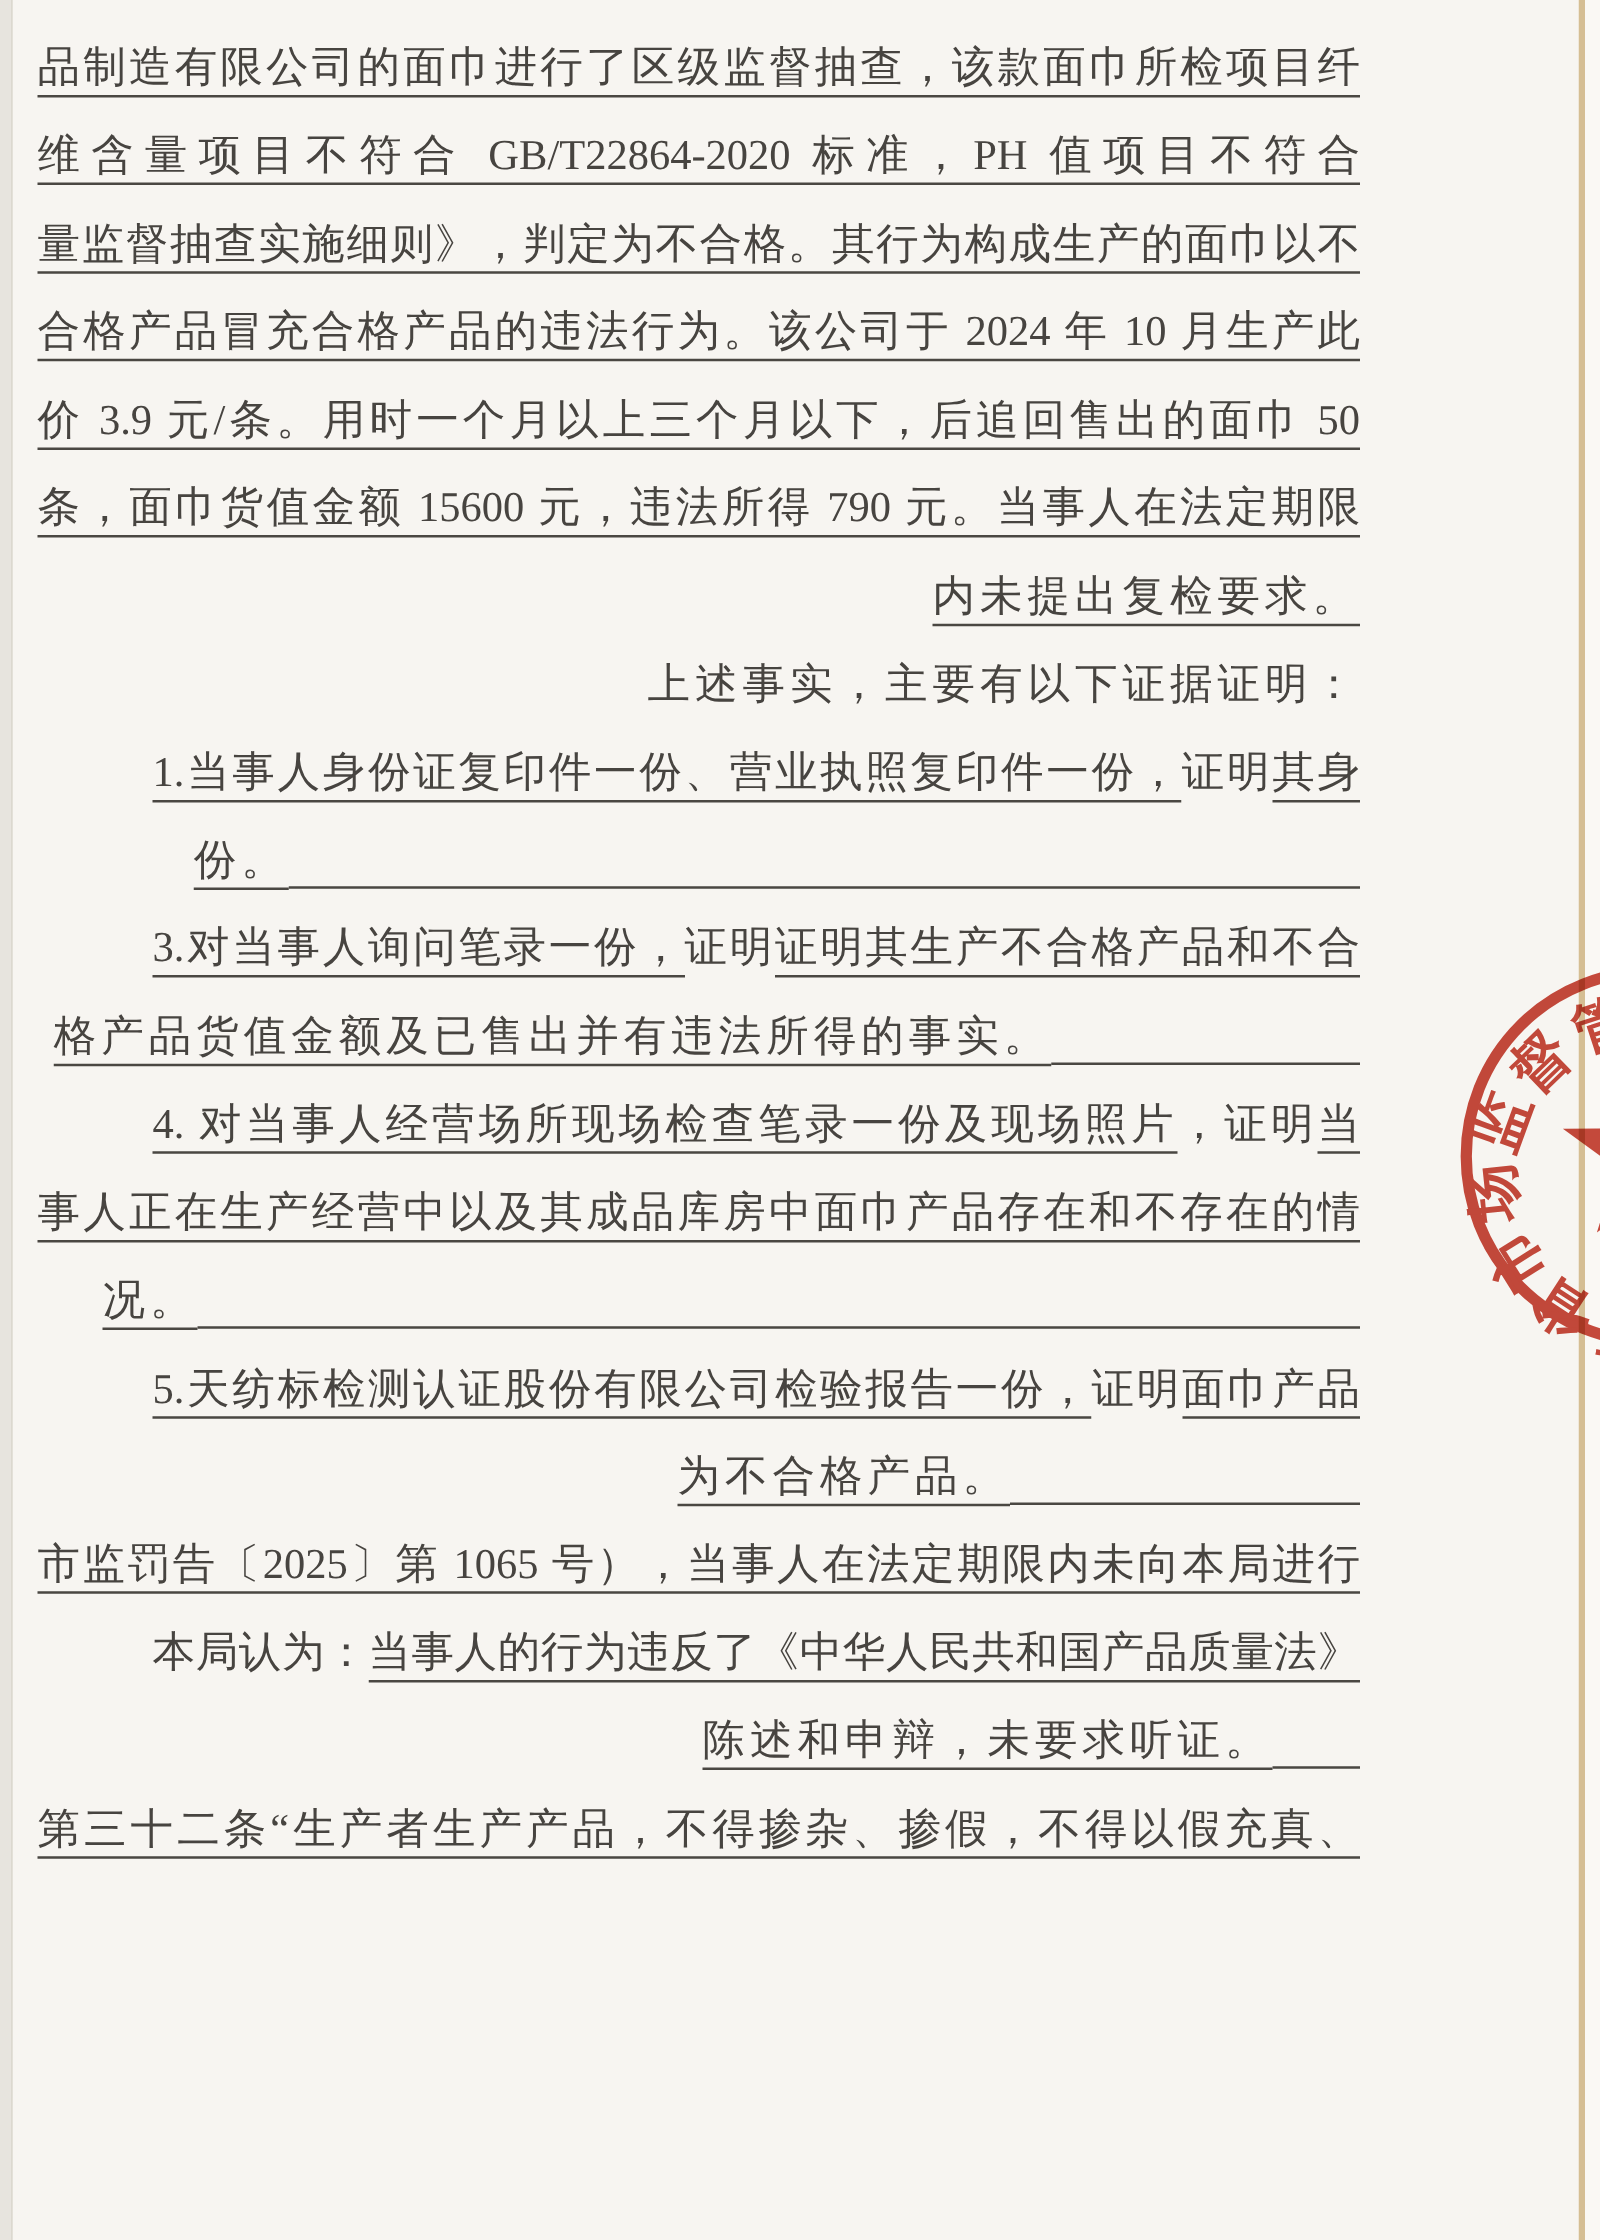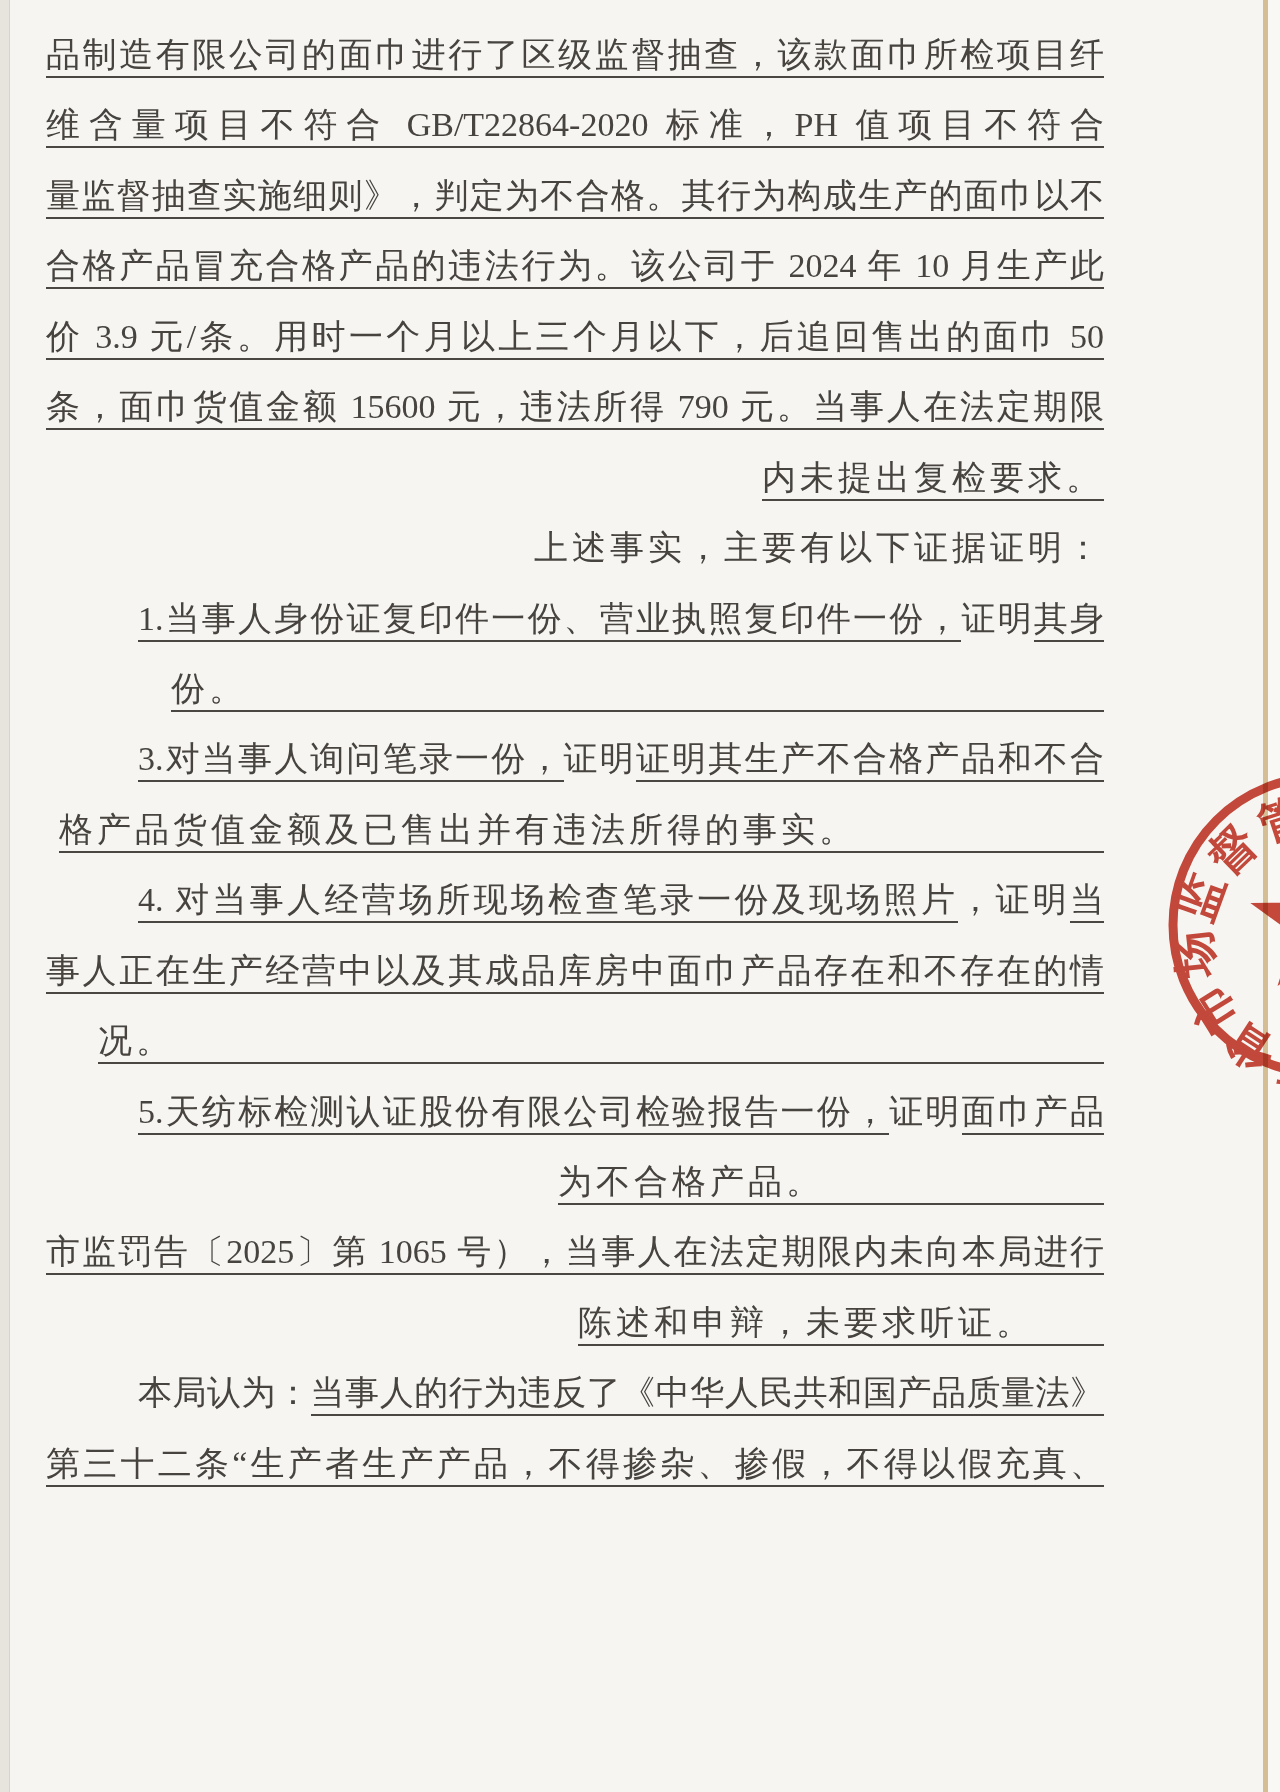--- a/index.html
+++ b/index.html
@@ -25,21 +25,21 @@
   }
   .edge-right-line{
     position:absolute;left:1263px;top:0;width:5px;height:100%;
     background:var(--edge);
   }
   .edge-right-out{
     position:absolute;left:1268px;top:0;width:12px;height:100%;
     background:#faf8f4;
   }
   .doc-text{
-    position:absolute;left:46px;top:20px;width:1058px;
+    position:absolute;left:30px;top:20px;width:1058px;
   }
   .line{
     height:70.45px;line-height:70.45px;font-size:34px;
     white-space:normal;color:var(--ink);text-align:right;
   }
   .stretch{text-align:justify;text-align-last:justify;}
   .plain{letter-spacing:4px;}
   .indent{padding-left:92px;}
   .u{border-bottom:2.5px solid var(--uline);padding-bottom:3px;}
   .fill{
@@ -78,22 +78,22 @@
       <div class="line stretch indent"><span class="u">1.当事人身份证复印件一份、营业执照复印件一份，</span><span>证明</span><span class="u">其身</span></div>
       <div class="line plain indent"><span class="u">份。</span><span class="u fill" style="width: 857px;"></span></div>
       <div class="line stretch indent"><span class="u">3.对当事人询问笔录一份，</span><span>证明</span><span class="u">证明其生产不合格产品和不合</span></div>
       <div class="line plain"><span class="u">格产品货值金额及已售出并有违法所得的事实。</span><span class="u fill" style="width: 247px;"></span></div>
       <div class="line stretch indent"><span class="u">4. 对当事人经营场所现场检查笔录一份及现场照片</span><span>，证明</span><span class="u">当</span></div>
       <div class="line stretch"><span class="u">事人正在生产经营中以及其成品库房中面巾产品存在和不存在的情</span></div>
       <div class="line plain"><span class="u">况。</span><span class="u fill" style="width: 930px;"></span></div>
       <div class="line stretch indent"><span class="u">5.天纺标检测认证股份有限公司检验报告一份，</span><span>证明</span><span class="u">面巾产品</span></div>
       <div class="line plain"><span class="u">为不合格产品。</span><span class="u fill" style="width: 280px;"></span></div>
       <div class="line stretch"><span class="u">市监罚告〔2025〕第 1065 号），当事人在法定期限内未向本局进行</span></div>
+      <div class="line stretch indent"><span>本局认为：</span><span class="u">当事人的行为违反了《中华人民共和国产品质量法》</span></div>
       <div class="line plain"><span class="u">陈述和申辩，未要求听证。</span><span class="u fill" style="width: 70px;"></span></div>
-      <div class="line stretch indent"><span>本局认为：</span><span class="u">当事人的行为违反了《中华人民共和国产品质量法》</span></div>
       <div class="line stretch"><span class="u">第三十二条“生产者生产产品，不得掺杂、掺假，不得以假充真、</span></div>
     </div>
 
   <svg class="seal" viewBox="0 0 330 330" width="330" height="330">
     <circle class="seal-ring" cx="165" cy="163" r="148"></circle>
     <polygon class="seal-star" points="165,89 181.6,140.5 235.7,141 192.3,172.5 208.5,224 165,192.2 121.5,224 137.7,172.5 94.3,141 148.4,140.5"></polygon>
     <g>
         <text x="147.47933991549414" y="289.6210941466554" transform="rotate(-171 147.47933991549414 289.6210941466554)" class="seal-char">西</text>
         <text x="104.00042807831699" y="272.9311036098875" transform="rotate(-147 104.00042807831699 272.9311036098875)" class="seal-char">省</text>
         <text x="70.01861323048028" y="238.35095759411894" transform="rotate(-122 70.01861323048028 238.35095759411894)" class="seal-char">市</text>

